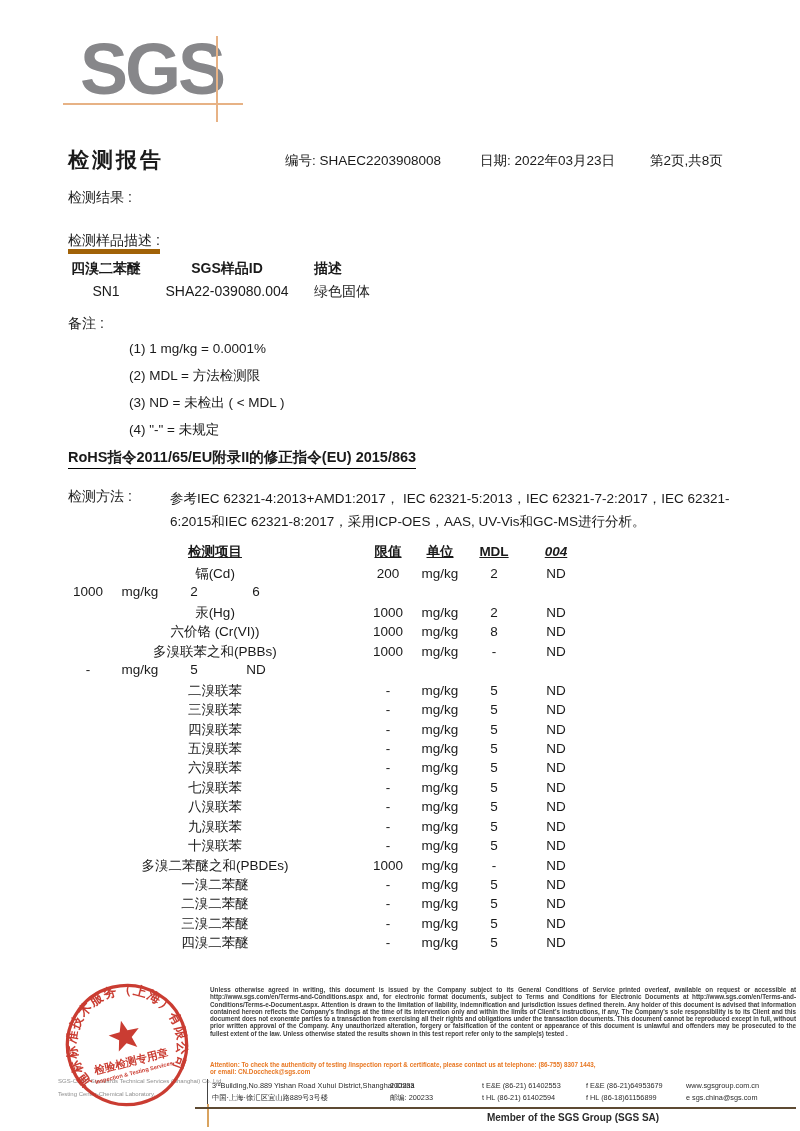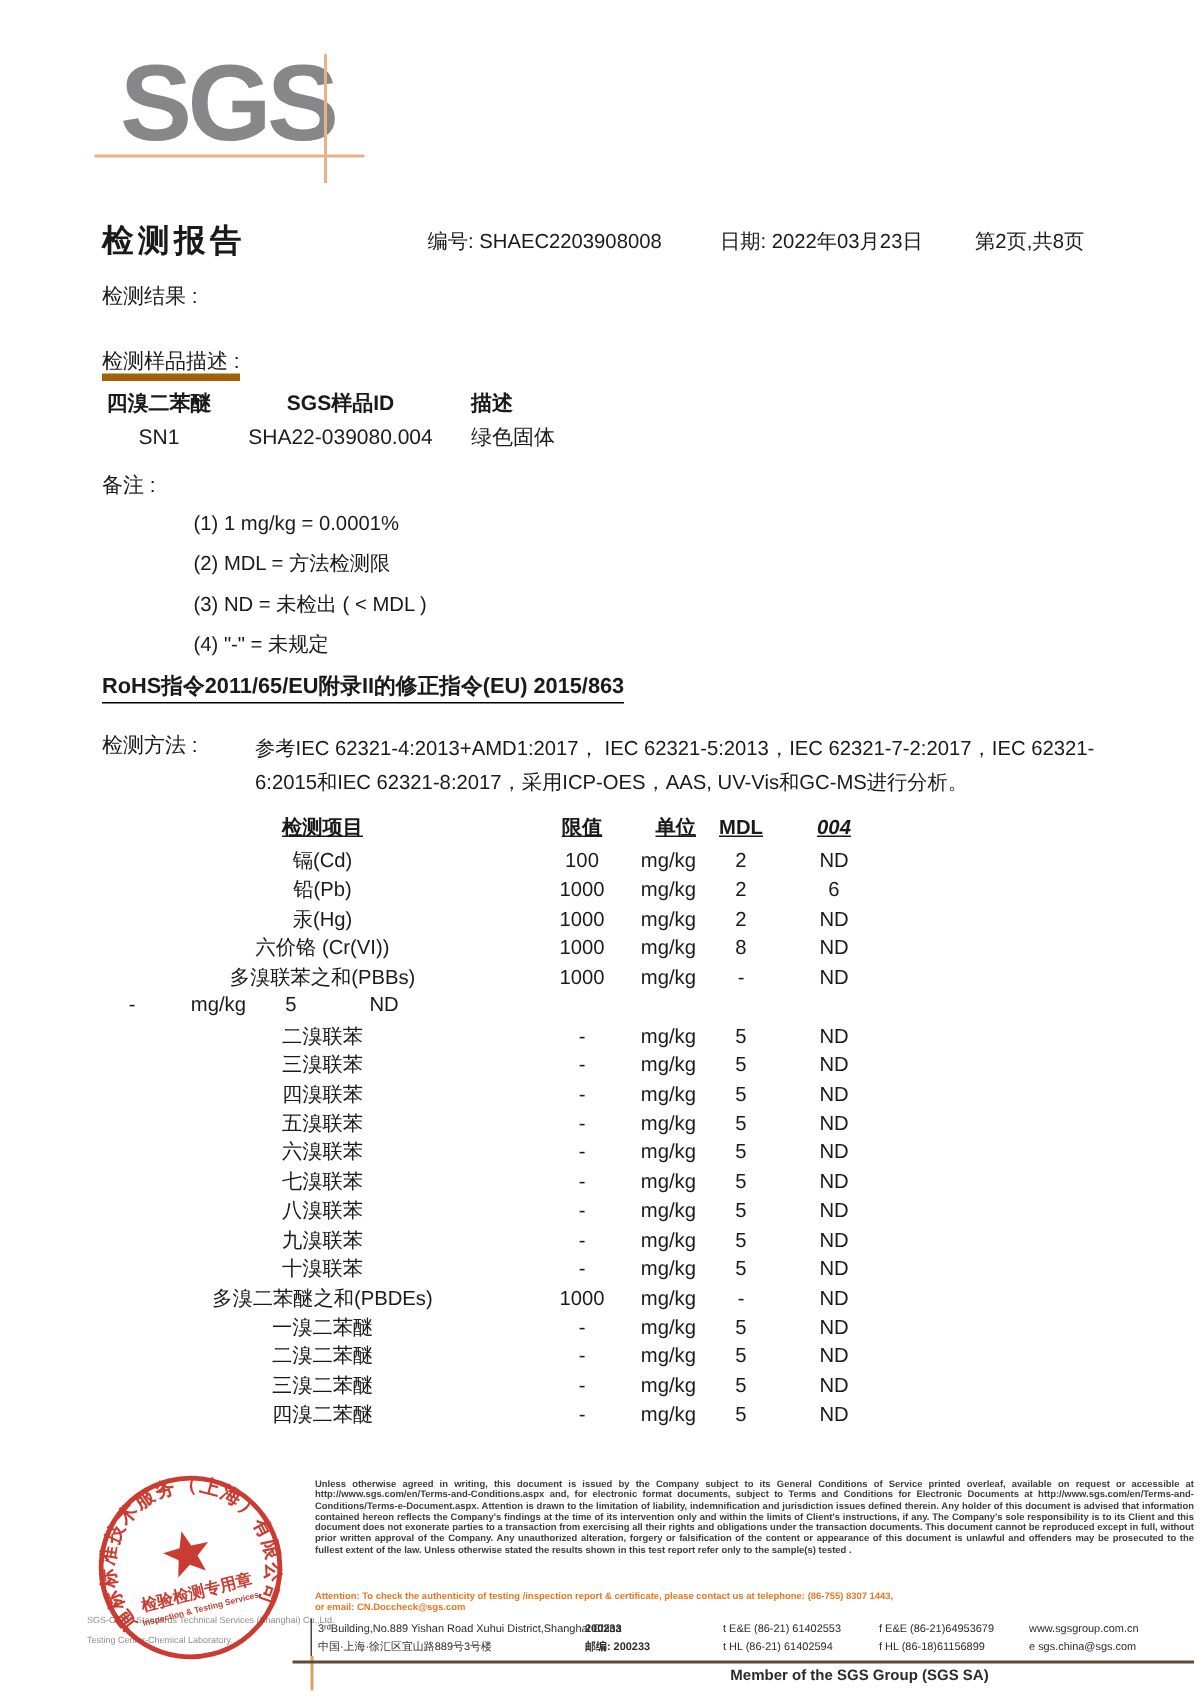--- a/index.html
+++ b/index.html
@@ -40,41 +40,41 @@
   .rohs-title { left:68px; top:448px; font-size:14.5px; font-weight:bold; border-bottom:1.5px solid #000; padding-bottom:1px; }
   .method-label { left:68px; top:488px; font-size:14px; }
   .method-text { left:170px; top:488px; width:566px; font-size:13.5px; line-height:22.5px; }
 
   
   .rt { left:60px; top:543px; width:540px; font-size:13.5px; }
   .rt-row { display:flex; align-items:baseline; height:19.45px; }
   .rt-head { height:22px; font-weight:bold; }
   .rt-item  { width:300px; padding-left:10px; text-align:center; }
   .rt-limit { width:56px; text-align:center; }
-  .rt-unit  { width:48px; text-align:right; }
+  .rt-unit  { width:48px; text-align:center; }
   .rt-mdl   { width:60px; text-align:center; }
   .rt-value { width:64px; text-align:center; }
   .hd { text-decoration:underline; }
   .italic { font-style:italic; }
 
   
   .company-gray { left:58px; color:#8f8f8f; font-size:6px; line-height:12px; }
   .cg1 { top:1075px; }
   .cg2 { top:1088px; }
   .stamp { left:62px; top:980px; width:130px; height:130px; opacity:0.9; }
 
   .legal { left:210px; top:986px; width:586px; font-size:6.3px; line-height:7.3px;
            text-align:justify; font-weight:bold; color:#3e3e3e; }
   .attention { left:210px; top:1061px; width:586px; font-size:6.3px; line-height:7.3px;
                font-weight:bold; color:#e87722; }
 
   .addr-block { left:212px; top:1080px; width:584px; font-size:7.3px; color:#2b2b2b; }
   .addr-row { display:flex; line-height:12px; white-space:nowrap; }
   .ad-c1 { width:178px; }
-  .ad-c2 { width:92px;font-weight:bold; }
+  .ad-c2 { width:92px; }
   .ad-c3 { width:104px; }
   .ad-c4 { width:100px; }
   .ad-c5 { width:auto; }
 
   .div-dark { left:207px; top:1079px; width:1px; height:25px; background:#444; }
   .div-tan  { left:207px; top:1104px; width:2px; height:23px; background:#d9a35f; }
   .footer-rule { left:195px; top:1107px; width:601px; height:2px; background:#5d4a33; }
   .member { left:350px; top:1112px; width:446px; text-align:center; font-size:10px; font-weight:bold; color:#2b2b2b; }
 </style>
 </head>
@@ -135,28 +135,27 @@
     <div class="rt-item"><span class="hd">检测项目</span></div>
     <div class="rt-limit"><span class="hd">限值</span></div>
     <div class="rt-unit"><span class="hd">单位</span></div>
     <div class="rt-mdl"><span class="hd">MDL</span></div>
     <div class="rt-value"><span class="hd italic">004</span></div>
   </div>
   <div>
 
       <div class="rt-row">
         <div class="rt-item">镉(Cd)</div>
-        <div class="rt-limit">100</div>
+        <div class="rt-limit">200</div>
         <div class="rt-unit">mg/kg</div>
         <div class="rt-mdl">2</div>
         <div class="rt-value">ND</div>
       </div>
 
       <div class="rt-row">
-        <div class="rt-item">铅(Pb)</div>
         <div class="rt-limit">1000</div>
         <div class="rt-unit">mg/kg</div>
         <div class="rt-mdl">2</div>
         <div class="rt-value">6</div>
       </div>
 
       <div class="rt-row">
         <div class="rt-item">汞(Hg)</div>
         <div class="rt-limit">1000</div>
         <div class="rt-unit">mg/kg</div>

